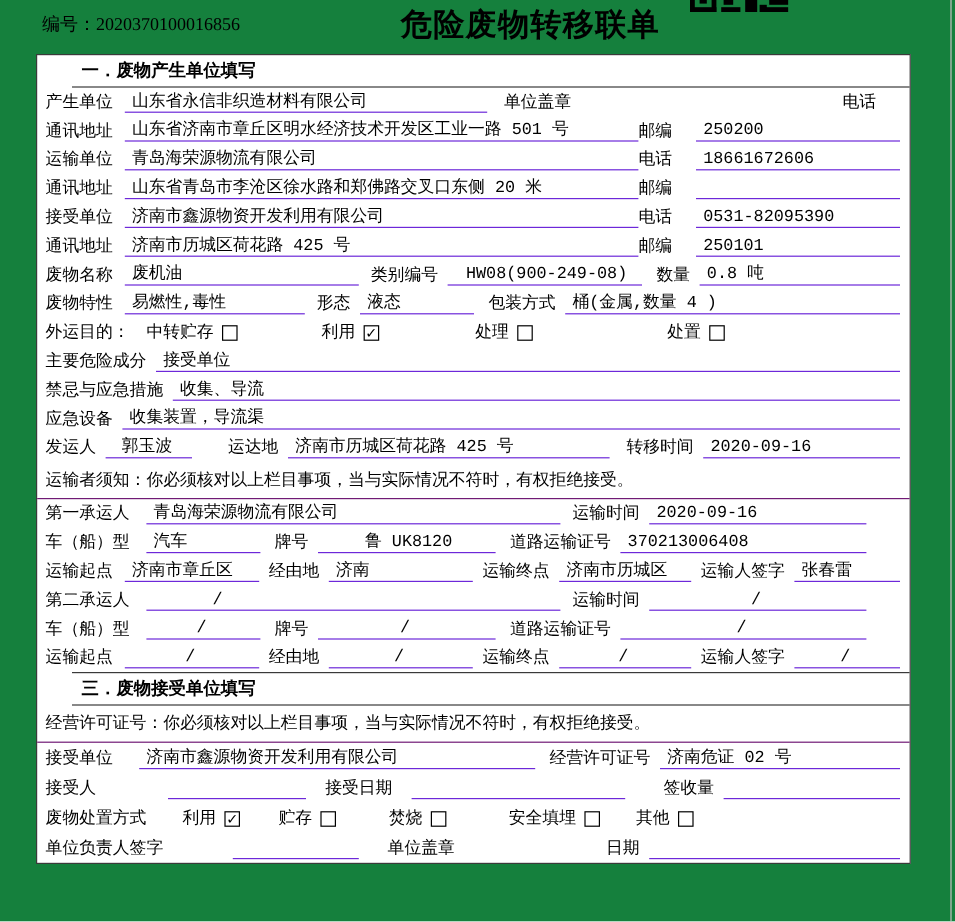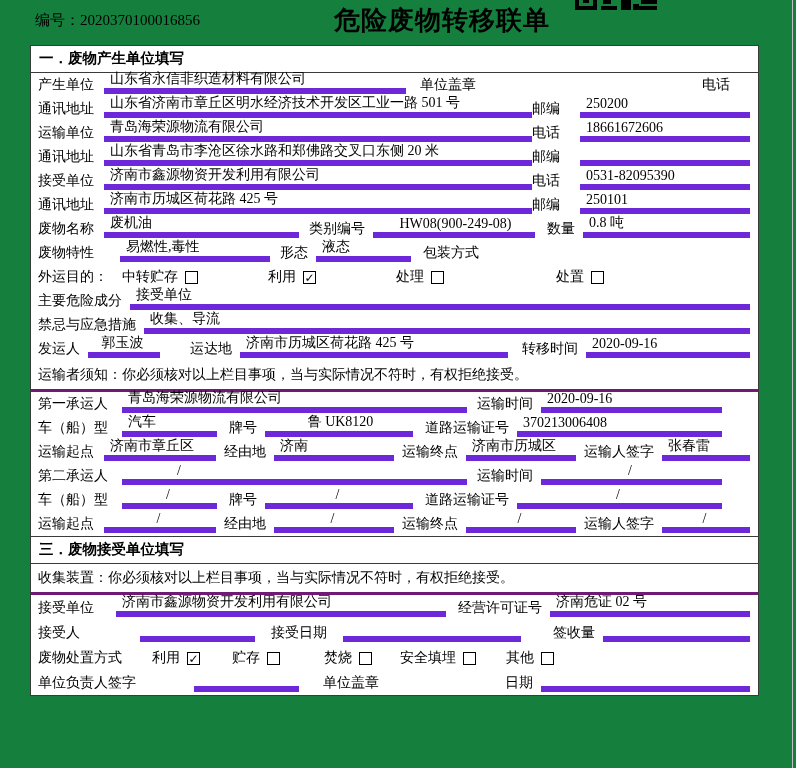--- a/index.html
+++ b/index.html
@@ -5,39 +5,39 @@
   html,body{margin:0;padding:0;background:#ffffff;}
   body{width:796px;height:768px;overflow:hidden;
        font-family:"Liberation Serif","DejaVu Serif",serif;color:#000;}
   .page{position:relative;width:796px;height:768px;background:#15803d;}
   .edge-line{position:absolute;right:3px;top:0;width:1px;height:768px;background:#c2c2c2;}
   .serial{position:absolute;left:35px;top:11px;font-size:15px;white-space:nowrap;}
   .doc-title{position:absolute;left:88px;right:0;top:3px;margin:0;text-align:center;
              font-size:26px;font-weight:bold;letter-spacing:1px;}
   .qr{position:absolute;left:575px;top:0;}
   .form{position:absolute;left:30px;top:45px;width:727px;border:1.5px solid #3a3a3a;background:#fff;}
-  .sec-h{font-weight:bold;font-size:14.5px;padding:3px 8px 4px 8px;border-bottom:1px solid #3a3a3a;}
+  .sec-h{font-weight:bold;font-size:14.5px;padding:3px 8px 4px 8px;border-bottom:1px solid #3a3a3a;margin-left:29px;}
   .sec-h.mid{border-top:1px solid #3a3a3a;}
   .row{display:flex;align-items:flex-end;box-sizing:border-box;height:24px;
        padding:0 8px 3px 7px;font-size:14px;white-space:nowrap;}
   .row.h25{height:25px;}
-  .notice{height:31px;border-bottom:3px solid #701a75;align-items:center;padding-top:2px;}
+  .notice{height:31px;border-bottom:1px solid #701a75;align-items:center;padding-top:2px;}
   .lbl{flex:0 0 auto;margin-right:8px;}
   .l4{flex:0 0 58px;}
   .l5{flex:0 0 76px;}
-  .u{border-bottom:6px solid #6d28d9;padding:0 3px 0 6px;box-sizing:border-box;min-height:17px;}
+  .u{border-bottom:1px solid #6d28d9;padding:0 3px 0 6px;box-sizing:border-box;min-height:17px;font-family:Liberation Mono, monospace;}
   .fill{flex:1 1 auto;}
   .ctr{text-align:center;padding-left:0;}
   .padl{padding-left:55px;}
   .mr28{margin-right:28px;flex:1 1 auto;}
   .rgrp{margin-left:auto;display:flex;align-items:flex-end;}
   .rl{width:40px;margin-right:8px;}
   .rv{width:170px;}
   .w95{width:95px;}.w105{width:105px;}.w110{width:110px;}.w112{width:112px;}
-  .w115{width:115px;}.w120{width:120px;}.w148{width:148px;text-align:center;}.w150{width:150px;margin-left:16px;}
+  .w115{width:115px;}.w120{width:120px;}.w148{width:148px;text-align:center;}.w150{width:150px;}
   .w162{width:162px;text-align:center;}.w178{width:178px;}.w195{width:195px;}.w268{width:268px;}
   .w72{width:72px;}.w300{width:302px;}.w330{width:330px;}.w345{width:345px;}.w430{width:430px;}
   .opt{display:inline-flex;align-items:center;}
   .cb{width:13px;height:13px;border:1px solid #000;display:inline-block;margin-left:7px;
       font-size:12px;line-height:13px;text-align:center;
       font-family:"DejaVu Sans",sans-serif;box-sizing:border-box;}
   .stamp{margin-left:14px;}
   .print-line{position:absolute;left:47px;top:747px;font-size:15px;white-space:nowrap;margin-top:20px;}
 </style>
 </head>
@@ -130,20 +130,21 @@
       <span class="lbl" style="margin-left:12px">数量</span>
       <span class="u fill">0.8 吨</span>
     </div>
 
     <div class="row">
       <span class="lbl l4">废物特性</span>
       <span class="u w150">易燃性,毒性</span>
       <span class="lbl" style="margin-left:10px">形态</span>
       <span class="u w95">液态</span>
       <span class="lbl" style="margin-left:12px">包装方式</span>
+      <span class="u fill">桶(金属,数量 4 )</span>
     </div>
 
     <div class="row">
       <span class="lbl">外运目的：</span>
       <span class="opt" style="margin-left:6px">
         <span>中转贮存</span>
         <span class="cb"></span>
       </span>
       <span class="opt" style="margin-left:70px">
         <span>利用</span>
@@ -162,20 +163,24 @@
     <div class="row">
       <span class="lbl">主要危险成分</span>
       <span class="u fill">接受单位</span>
     </div>
 
     <div class="row">
       <span class="lbl">禁忌与应急措施</span>
       <span class="u fill">收集、导流</span>
     </div>
 
+    <div class="row">
+      <span class="lbl">应急设备</span>
+      <span class="u fill">收集装置，导流渠</span>
+    </div>
 
     <div class="row">
       <span class="lbl">发运人</span>
       <span class="u w72 ctr">郭玉波</span>
       <span class="lbl" style="margin-left:30px">运达地</span>
       <span class="u w268">济南市历城区荷花路 425 号</span>
       <span class="lbl" style="margin-left:14px">转移时间</span>
       <span class="u fill">2020-09-16</span>
     </div>
 
@@ -232,21 +237,21 @@
       <span class="lbl" style="margin-left:8px">经由地</span>
       <span class="u w120 ctr">/</span>
       <span class="lbl" style="margin-left:8px">运输终点</span>
       <span class="u w110 ctr">/</span>
       <span class="lbl" style="margin-left:8px">运输人签字</span>
       <span class="u fill ctr">/</span>
     </div>
 
     <div class="sec-h mid">三．废物接受单位填写</div>
     <div class="row notice">
-      <span>收集装置：你必须核对以上栏目事项，当与实际情况不符时，有权拒绝接受。</span>
+      <span>经营许可证号：你必须核对以上栏目事项，当与实际情况不符时，有权拒绝接受。</span>
     </div>
 
     <div class="row h25">
       <span class="lbl l4">接受单位</span>
       <span class="u w330" style="margin-left:12px">济南市鑫源物资开发利用有限公司</span>
       <span class="lbl" style="margin-left:12px">经营许可证号</span>
       <span class="u fill">济南危证 02 号</span>
     </div>
 
     <div class="row h25">
@@ -265,21 +270,21 @@
         <span class="cb">✓</span>
       </span>
       <span class="opt" style="margin-left:32px">
         <span>贮存</span>
         <span class="cb"></span>
       </span>
       <span class="opt" style="margin-left:44px">
         <span>焚烧</span>
         <span class="cb"></span>
       </span>
-      <span class="opt" style="margin-left:28px">
+      <span class="opt" style="margin-left:52px">
         <span>安全填埋</span>
         <span class="cb"></span>
       </span>
       <span class="opt" style="margin-left:30px">
         <span>其他</span>
         <span class="cb"></span>
       </span>
     </div>
 
     <div class="row h25">

